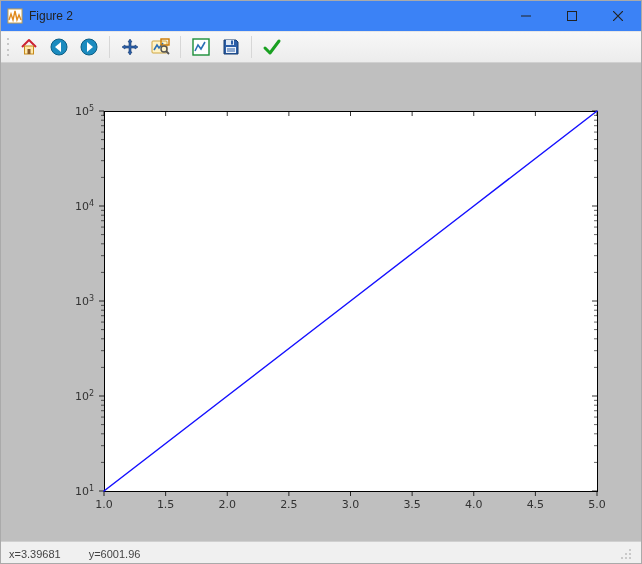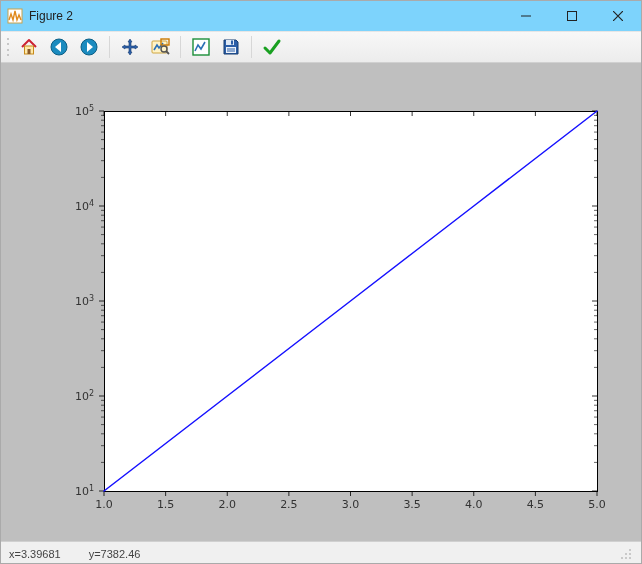--- a/index.html
+++ b/index.html
@@ -1,18 +1,18 @@
 <!DOCTYPE html>
 <html><head>
 <meta charset="utf-8">
 <style>
   html,body{margin:0;padding:0;font-family:"Segoe UI",Tahoma,sans-serif;font-size:12px;color:#222;}
   body{background:#fff;width:642px;height:564px;overflow:hidden;box-sizing:border-box;border:1px solid #aaa;}
   
-  .titlebar{height:30px;display:flex;align-items:center;justify-content:space-between;background:#7dd3fc;border-bottom:1px solid #e6e6e6;}
+  .titlebar{height:30px;display:flex;align-items:center;justify-content:space-between;background:#3b82f6;border-bottom:1px solid #e6e6e6;}
   .titlebar .left{display:flex;align-items:center;gap:6px;padding-left:6px;}
   .titlebar .app-icon svg{display:block;}
   .titlebar .title{font-size:12px;}
   .titlebar .win-btns{display:flex;height:100%;}
   .win-btn{width:46px;height:100%;display:flex;align-items:center;justify-content:center;}
   .win-btn svg{display:block;}
   
   .toolbar{height:30px;background:linear-gradient(#f8f8f8,#ececec);border-bottom:1px solid #d0d0d0;display:flex;align-items:center;padding:0 4px;gap:2px;}
   .tool-sep{width:1px;height:22px;background:#d7d7d7;margin:0 4px;}
   .grip{width:6px;height:22px;display:flex;flex-direction:column;justify-content:space-around;margin-right:2px;}
@@ -262,21 +262,21 @@
       <line x1="103" y1="57.20645123576537" x2="100" y2="57.20645123576537" stroke="#000" stroke-width="0.6"></line>
       <line x1="596" y1="57.20645123576537" x2="593" y2="57.20645123576537" stroke="#000" stroke-width="0.6"></line>
       <line x1="103" y1="52.346961603264106" x2="100" y2="52.346961603264106" stroke="#000" stroke-width="0.6"></line>
       <line x1="596" y1="52.346961603264106" x2="593" y2="52.346961603264106" stroke="#000" stroke-width="0.6"></line>
       <path d="M103.00 428.00 L164.63 380.53 L226.25 333.00 L287.88 285.53 L349.50 238.00 L411.13 190.50 L472.75 143.00 L534.38 95.50 L596.00 48.00" fill="none" stroke="#1510ff" stroke-width="1.5" stroke-linecap="round"></path>
     </svg>
 </div>
 
 <div class="statusbar">
   <span>x=3.39681</span>
-  <span>y=7382.46</span>
+  <span>y=6001.96</span>
   <span class="sizegrip">
     <svg width="14" height="14" viewBox="0 0 14 14">
       <circle cx="11" cy="3" r="1" fill="#888"></circle>
       <circle cx="7" cy="7" r="1" fill="#888"></circle>
         <circle cx="11" cy="7" r="1" fill="#888"></circle>
       <circle cx="3" cy="11" r="1" fill="#888"></circle>
         <circle cx="7" cy="11" r="1" fill="#888"></circle>
         <circle cx="11" cy="11" r="1" fill="#888"></circle>
     </svg>
   </span>

